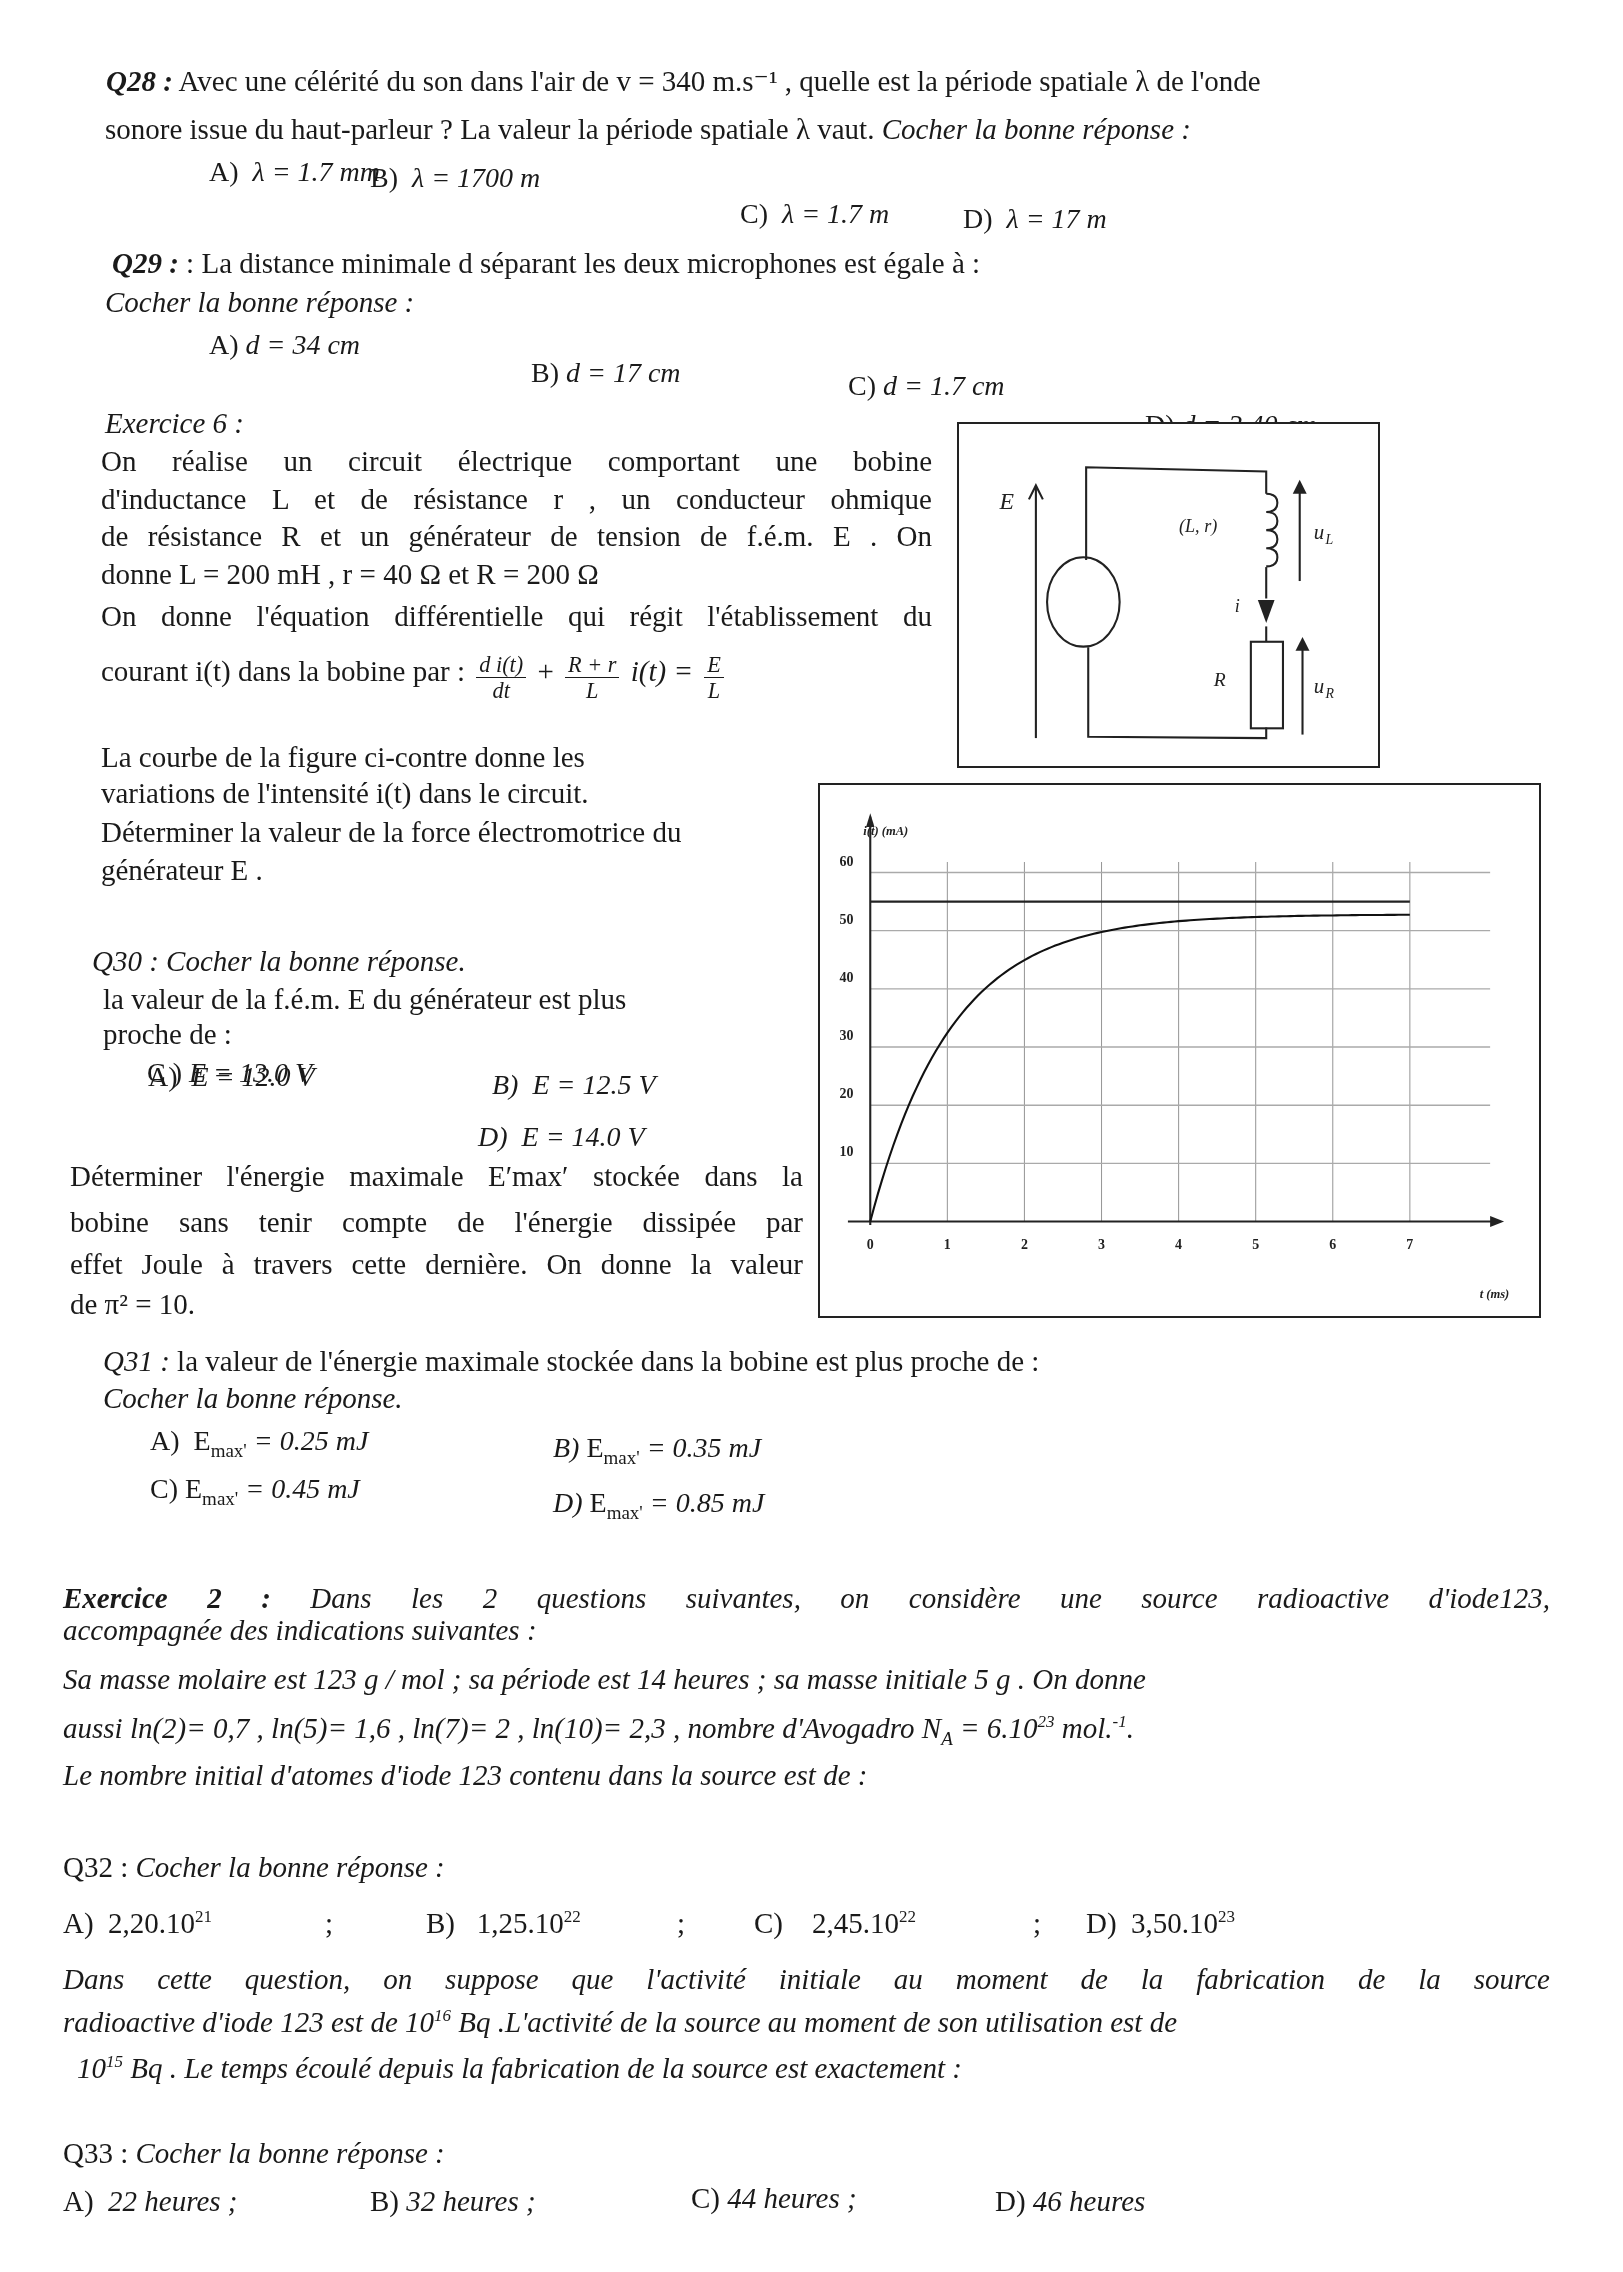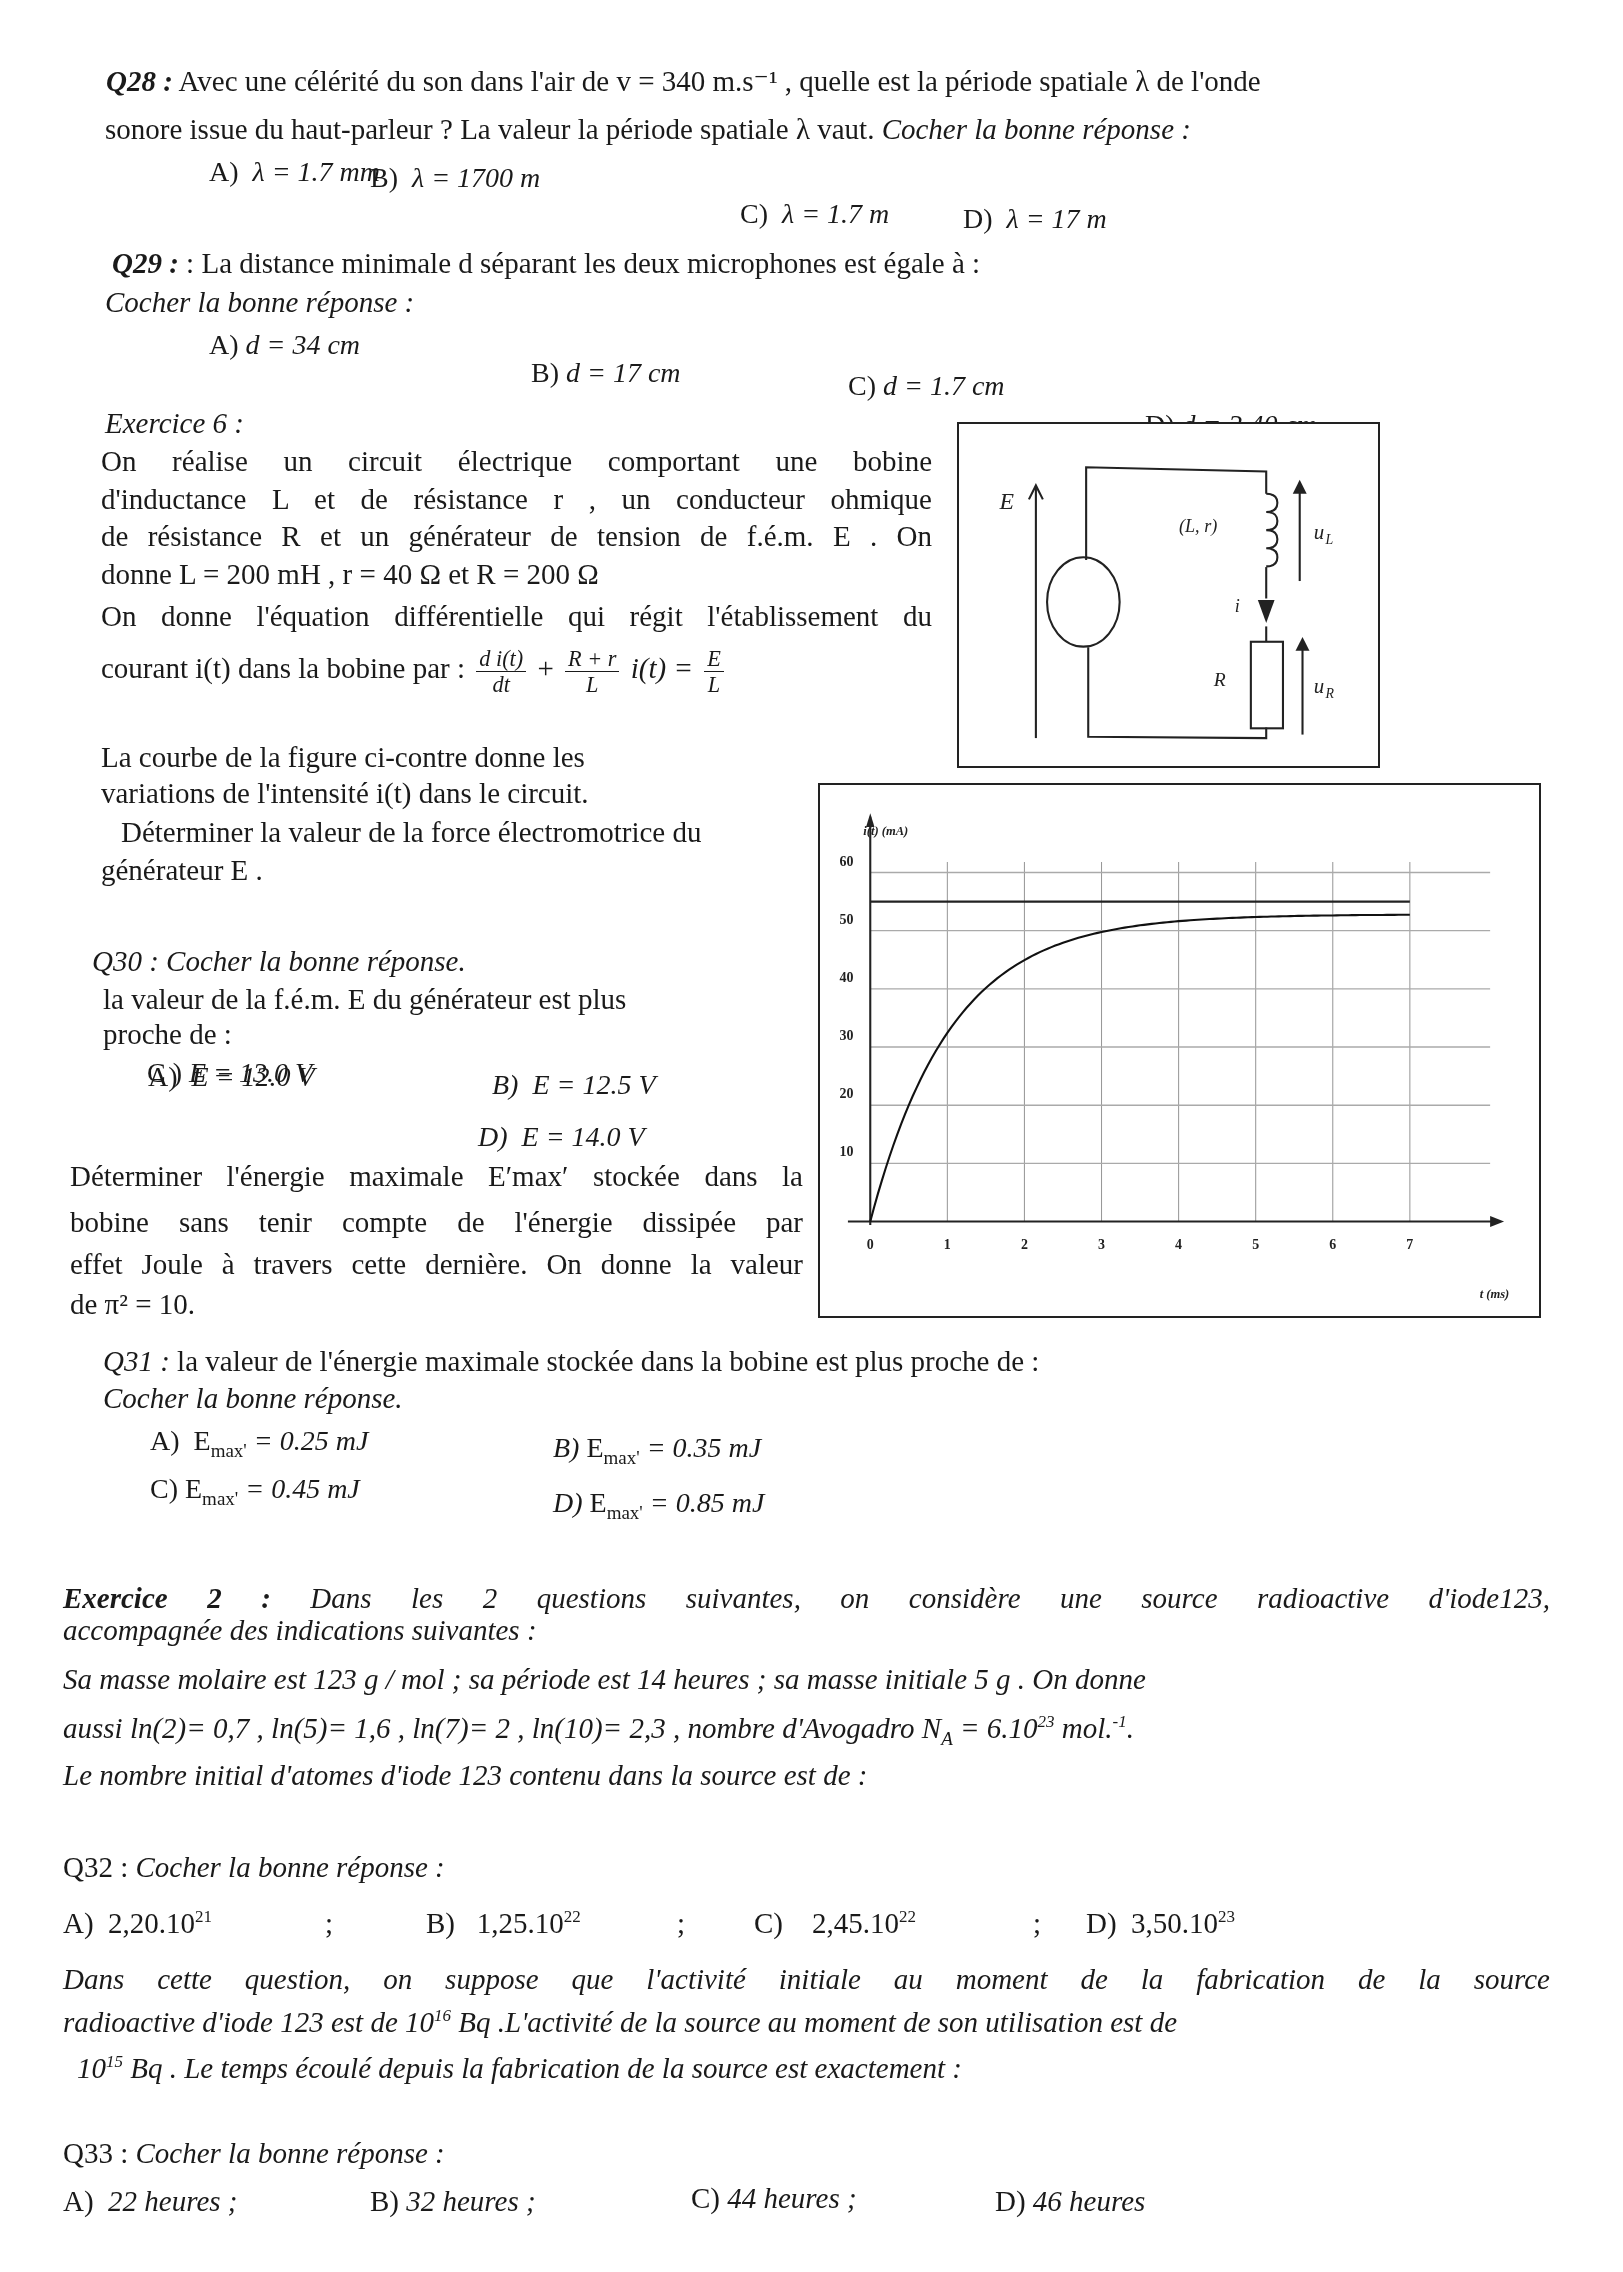--- a/index.html
+++ b/index.html
@@ -9,21 +9,21 @@
   .txt { font-size:28px; line-height:34px; }
   .it { font-style:italic; }
   .q { font-size:29px; }
   .qnum { font-style:italic; font-weight:bold; }
   .opt { font-size:28px; }
   .sup { font-size:17px; vertical-align:super; line-height:0; }
   .sub { font-size:19px; vertical-align:sub; line-height:0; }
   .ex7 { font-family:"Liberation Serif","DejaVu Serif",serif; font-style:italic; font-size:29px; }
   .just { text-align:justify; text-align-last:justify; white-space:normal; }
   .frac { display:inline-block; vertical-align:middle; text-align:center; font-style:italic; font-size:22.3px; line-height:25px; margin:0 4.2px; }
-  .frac .num { border-bottom:1.4px solid #1a1a1a; padding:0 2.8px; display:block; }
+  .frac .num { border-bottom:1.4px solid #1a1a1a; padding:0 2.8px; display:block;margin-top:6px; }
   .frac .den { display:block; }
   svg text { font-family:"Liberation Serif","DejaVu Serif",serif; }
   .framebox { position:absolute; border:2.8px solid #222; background:#fff; }
 </style>
 </head>
 <body>
 
 <div class="abs txt q" style="left:106px;top:64px;">
   <span class="qnum">Q28 :</span>
   <span>Avec une célérité du son dans l'air de v = 340 m.s⁻¹ , quelle est la période spatiale λ de l'onde</span>
@@ -56,21 +56,21 @@
   <span>courant  i(t) dans la bobine par :</span>
   <span class="frac"><span class="num">d i(t)</span><span class="den">dt</span></span>
   <span>+</span>
   <span class="frac"><span class="num">R + r</span><span class="den">L</span></span>
   <span class="it">i(t) =</span>
   <span class="frac"><span class="num">E</span><span class="den">L</span></span>
 </div>
 
 <div class="abs txt q" style="left:101px;top:740px;">La courbe de la figure ci-contre donne les</div>
 <div class="abs txt q" style="left:101px;top:776px;">variations de l'intensité  i(t) dans le circuit.</div>
-<div class="abs txt q" style="left:101px;top:815px;margin-left:20px;">Déterminer la valeur de la force électromotrice du</div>
+<div class="abs txt q" style="left:101px;top:815px;">Déterminer la valeur de la force électromotrice du</div>
 <div class="abs txt q" style="left:101px;top:853px;">générateur E .</div>
 
 <div class="framebox" style="left:957px;top:422px;width:419px;height:342px;">
   <svg width="419" height="342" viewBox="0 0 600 490">
     <g stroke="#222" stroke-width="3" fill="none">
 
       <line x1="110" y1="450" x2="110" y2="90"></line>
       <polyline points="100,108 110,88 120,108"></polyline>
 
       <polyline points="182,195 182,62 440,68 440,100"></polyline>

